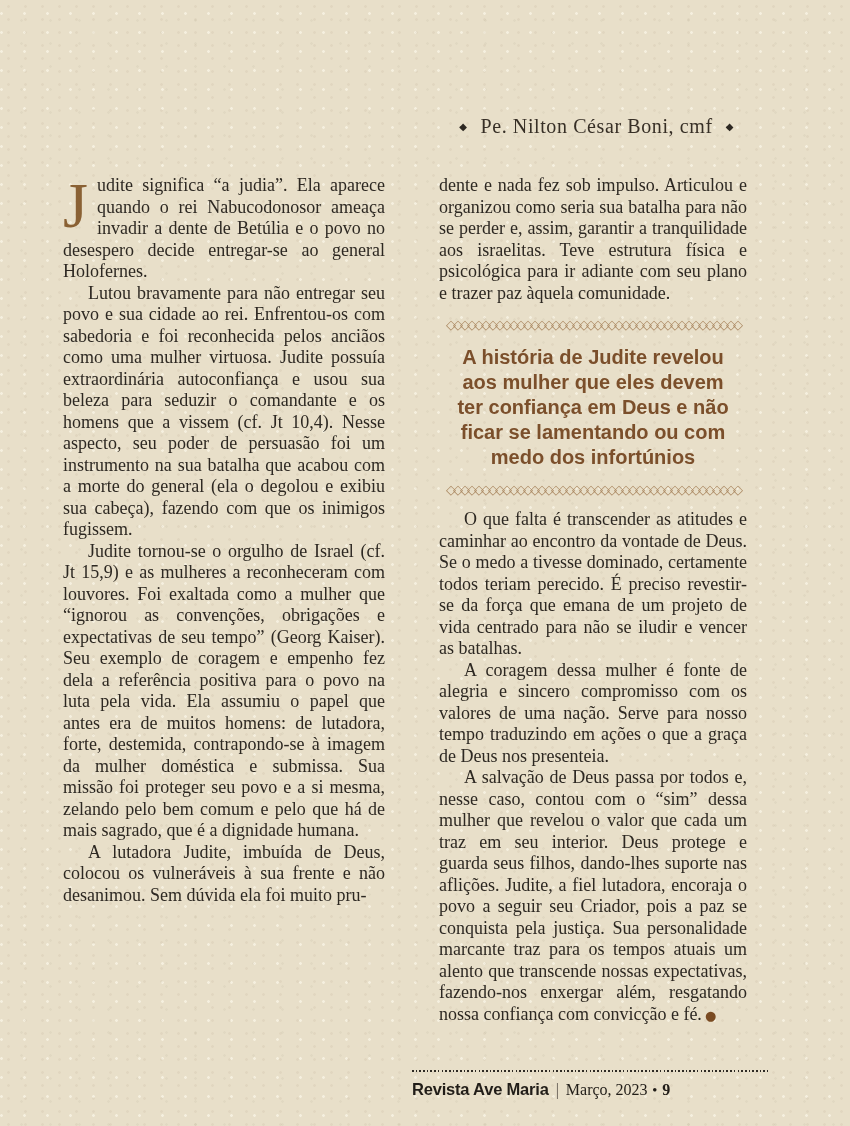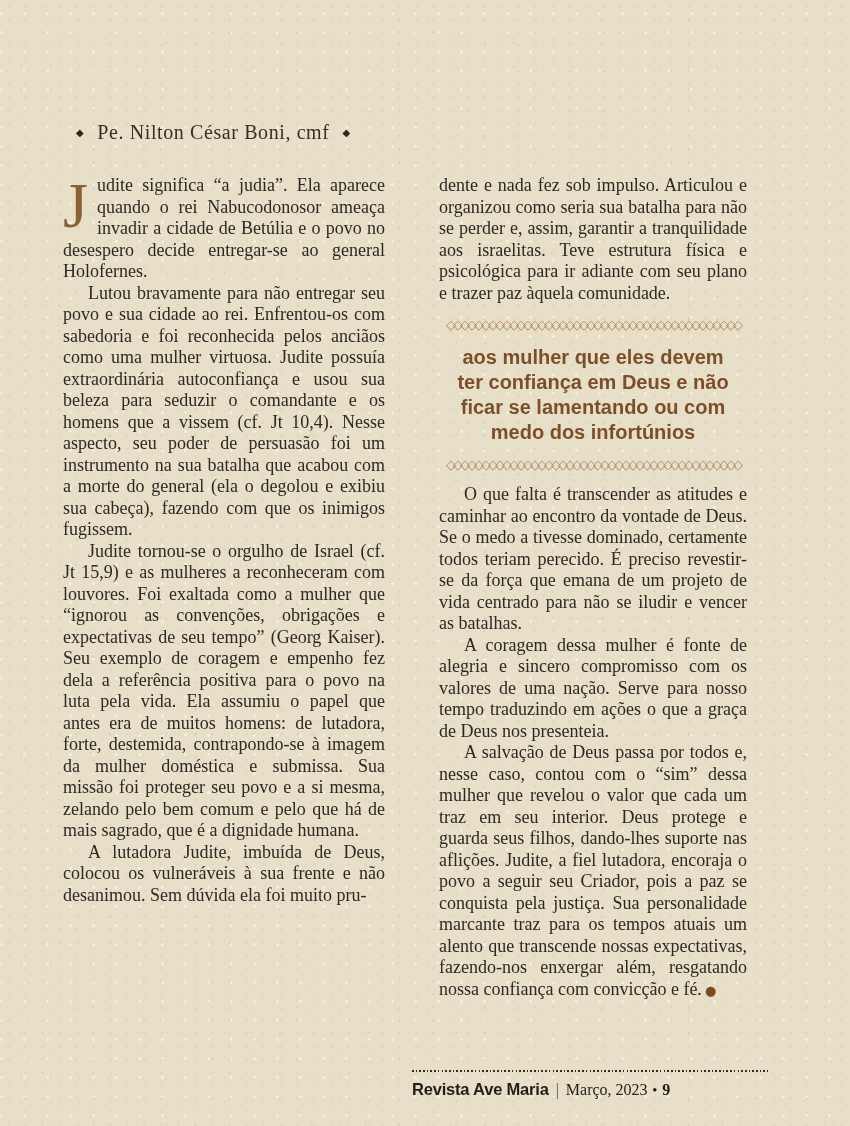--- a/index.html
+++ b/index.html
@@ -12,22 +12,22 @@
     background-color:#e8dfc9;
     background-image:
       radial-gradient(circle, rgba(120,100,70,0.07) 1px, transparent 1.6px),
       radial-gradient(circle, rgba(100,85,60,0.05) 1px, transparent 1.6px),
       radial-gradient(circle, rgba(255,252,240,0.55) 1px, transparent 1.7px);
     background-size:17px 13px, 29px 23px, 23px 19px;
     background-position:0 0, 7px 9px, 13px 4px;
   }
   
   .byline{
-    position:absolute;top:121px;left:63px;width:684px;
-    text-align:left;
+    position:absolute;top:115px;left:63px;width:684px;
+    text-align:right;
     font-size:20px;letter-spacing:0.6px;color:#372f26;
   }
   .byline .orn{font-size:10px;vertical-align:3px;margin:0 13px;color:#2d2822;}
   
   .columns{
     position:absolute;top:175px;left:63px;width:684px;
     display:flex;gap:54px;
   }
   .col{color:#2d2822;font-size:18px;line-height:21.5px;}
   .col-left{width:322px;}
@@ -76,32 +76,33 @@
 
 <div class="page">
 
   <div class="byline">
     <span class="orn">◆</span><span>Pe. Nilton César Boni, cmf</span><span class="orn">◆</span>
   </div>
 
   <div class="columns">
 
     <div class="col col-left">
-      <p class="para no-indent"><span class="dropcap">J</span><span>udite significa “a judia”. Ela aparece quando o rei Nabucodonosor ameaça invadir a cidade de Betúlia e o povo no desespero decide entregar-se ao general Holofernes.</span></p>
+      <p class="para no-indent"><span class="dropcap">J</span><span>udite significa “a judia”. Ela aparece quando o rei Nabucodonosor ameaça invadir a dente de Betúlia e o povo no desespero decide entregar-se ao general Holofernes.</span></p>
       <p class="para">Lutou bravamente para não entregar seu povo e sua cidade ao rei. Enfrentou-os com sabedoria e foi reconhecida pelos anciãos como uma mulher virtuosa. Judite possuía extraordinária autoconfiança e usou sua beleza para seduzir o comandante e os homens que a vissem (cf. Jt 10,4). Nesse aspecto, seu poder de persuasão foi um instrumento na sua batalha que acabou com a morte do general (ela o degolou e exibiu sua cabeça), fazendo com que os inimigos fugissem.</p>
       <p class="para">Judite tornou-se o orgulho de Israel (cf. Jt 15,9) e as mulheres a reconheceram com louvores. Foi exaltada como a mulher que “ignorou as convenções, obrigações e expectativas de seu tempo” (Georg Kaiser). Seu exemplo de coragem e empenho fez dela a referência positiva para o povo na luta pela vida. Ela assumiu o papel que antes era de muitos homens: de lutadora, forte, destemida, contrapondo-se à imagem da mulher doméstica e submissa. Sua missão foi proteger seu povo e a si mesma, zelando pelo bem comum e pelo que há de mais sagrado, que é a dignidade humana.</p>
       <p class="para">A lutadora Judite, imbuída de Deus, colocou os vulneráveis à sua frente e não desanimou. Sem dúvida ela foi muito pru-</p>
     </div>
 
     <div class="col col-right">
       <p class="para no-indent">dente e nada fez sob impulso. Articulou e organizou como seria sua batalha para não se perder e, assim, garantir a tranquilidade aos israelitas. Teve estrutura física e psicológica para ir adiante com seu plano e trazer paz àquela comunidade.</p>
 
       <div class="pullquote">
         <div class="pq-divider">◇◇◇◇◇◇◇◇◇◇◇◇◇◇◇◇◇◇◇◇◇◇◇◇◇◇◇◇◇◇◇◇◇◇◇◇◇◇◇◇◇◇</div>
         <div class="pq-text">
+          <div>A história de Judite revelou</div>
           <div>aos mulher que eles devem</div>
           <div>ter confiança em Deus e não</div>
           <div>ficar se lamentando ou com</div>
           <div>medo dos infortúnios</div>
         </div>
         <div class="pq-divider">◇◇◇◇◇◇◇◇◇◇◇◇◇◇◇◇◇◇◇◇◇◇◇◇◇◇◇◇◇◇◇◇◇◇◇◇◇◇◇◇◇◇</div>
       </div>
 
       <p class="para">O que falta é transcender as atitudes e caminhar ao encontro da vontade de Deus. Se o medo a tivesse dominado, certamente todos teriam perecido. É preciso revestir-se da força que emana de um projeto de vida centrado para não se iludir e vencer as batalhas.</p>
       <p class="para">A coragem dessa mulher é fonte de alegria e sincero compromisso com os valores de uma nação. Serve para nosso tempo traduzindo em ações o que a graça de Deus nos presenteia.</p>

